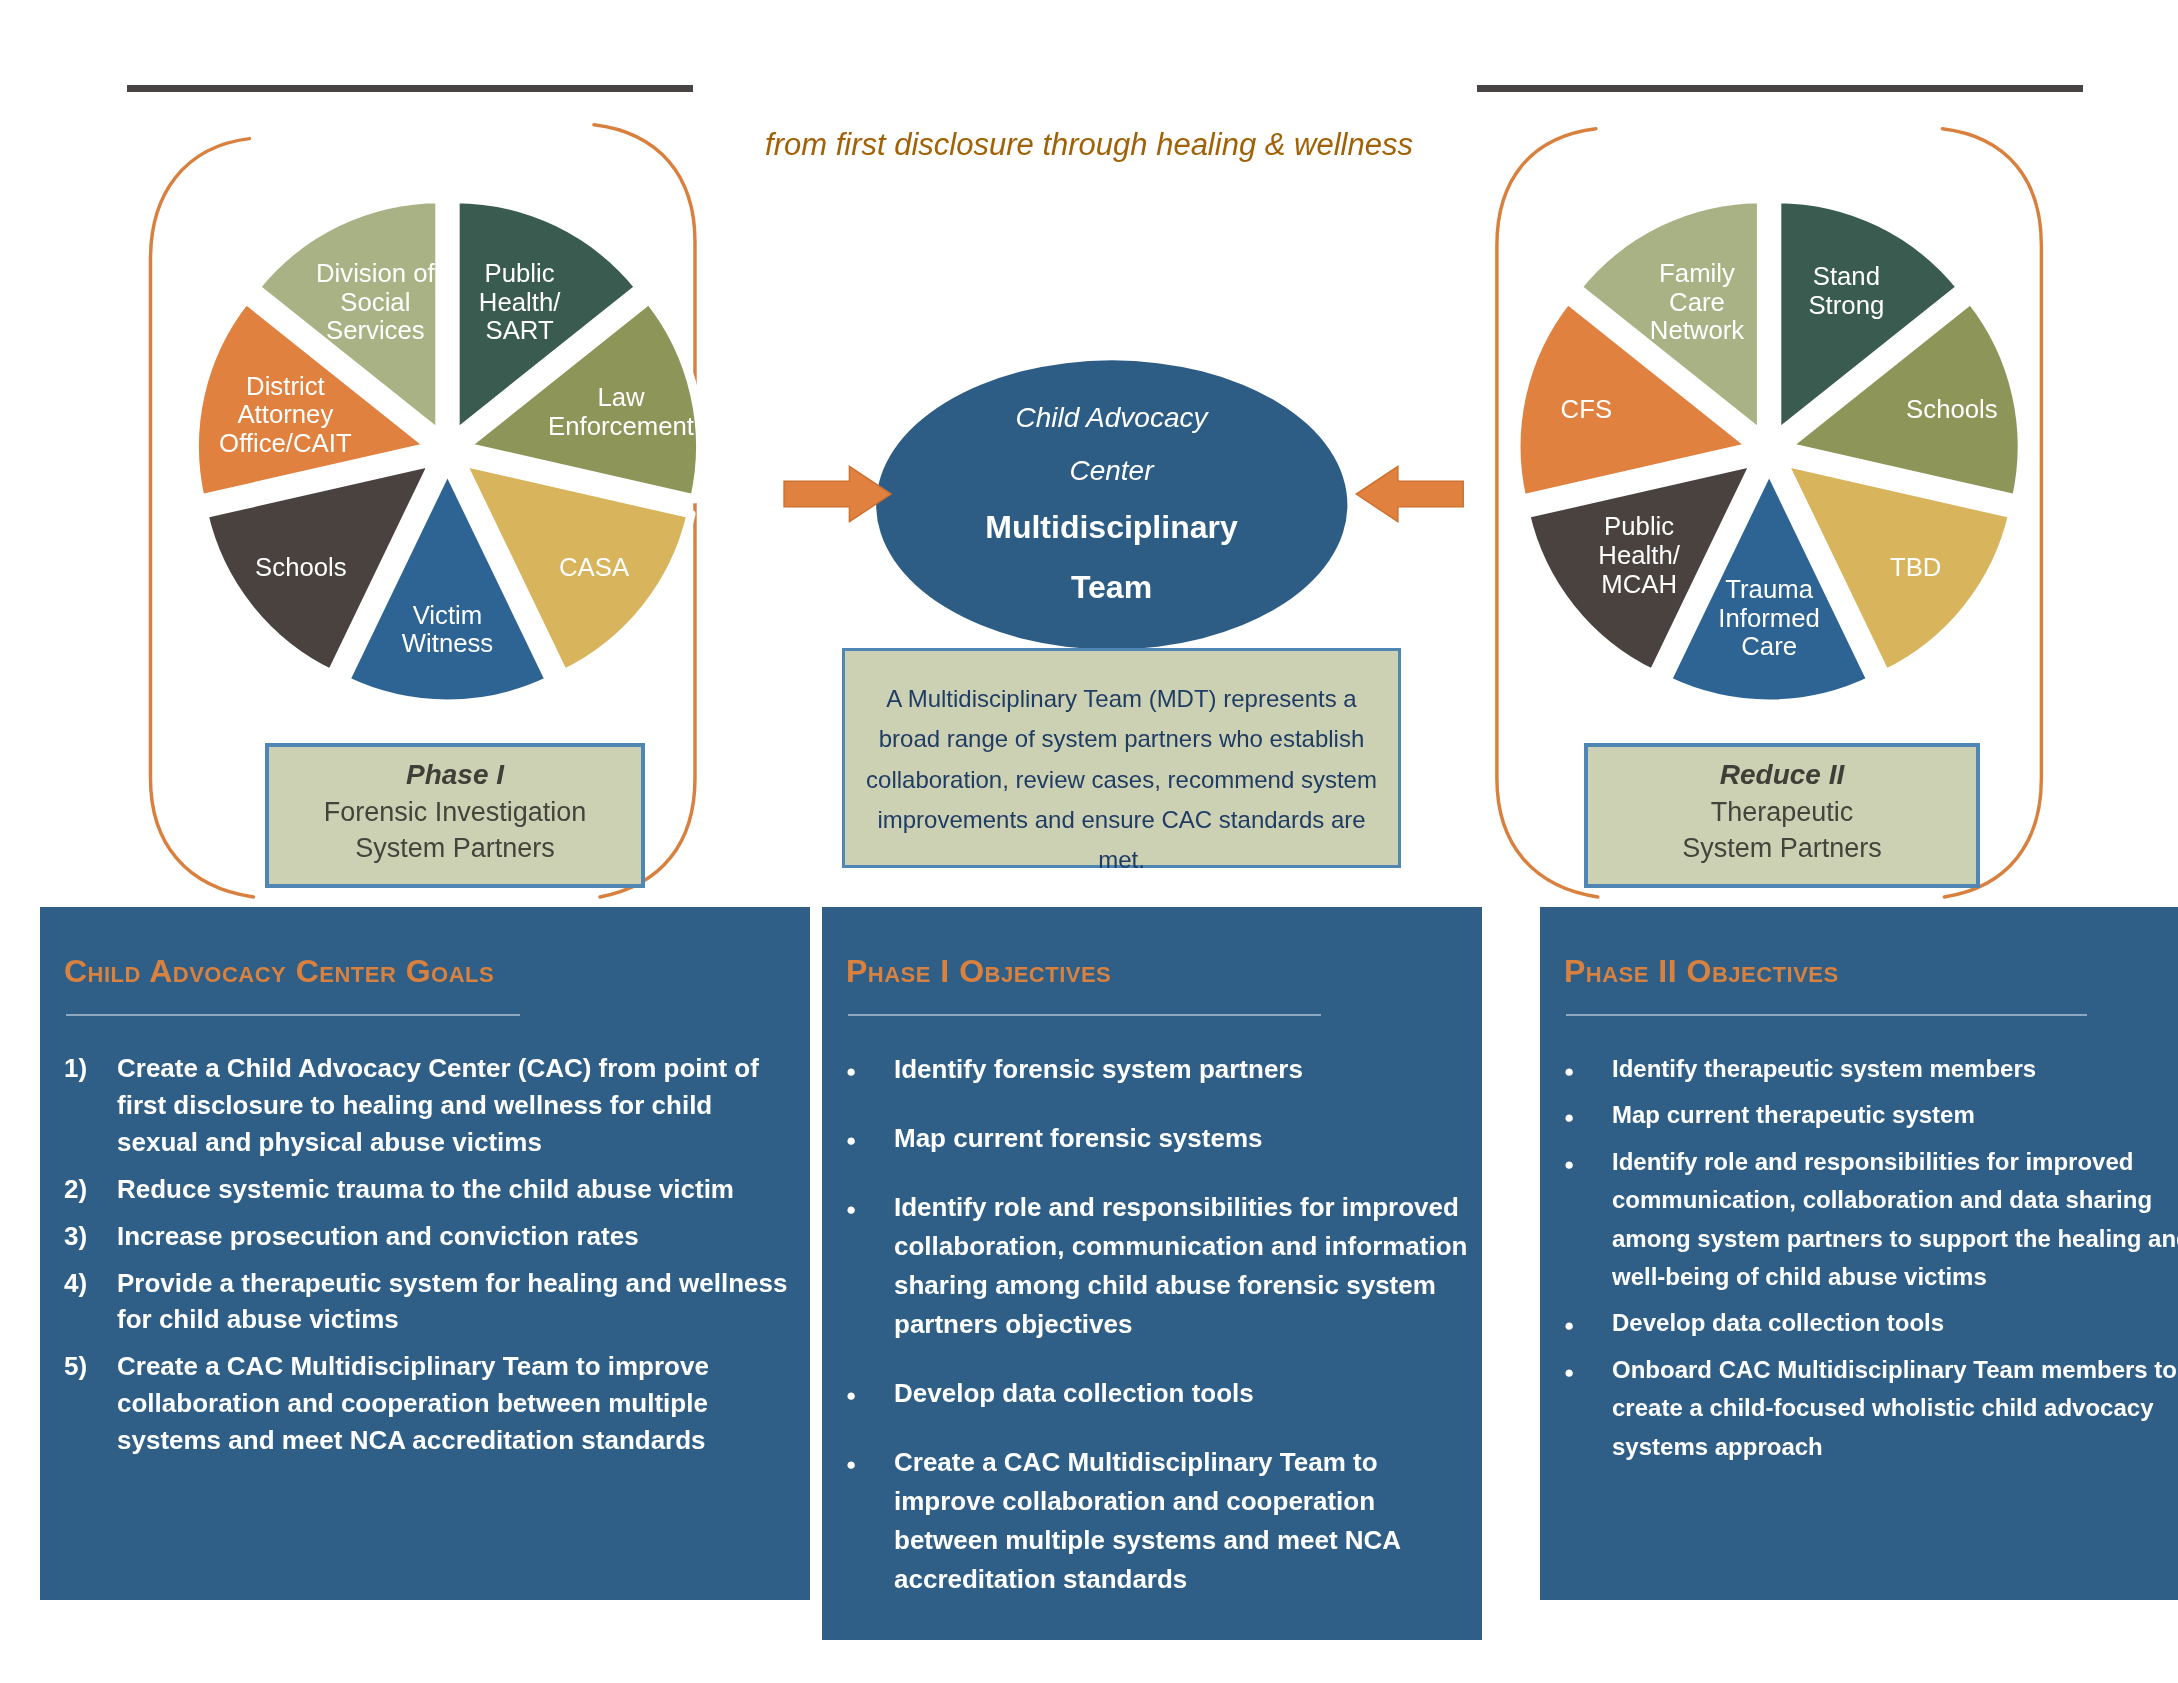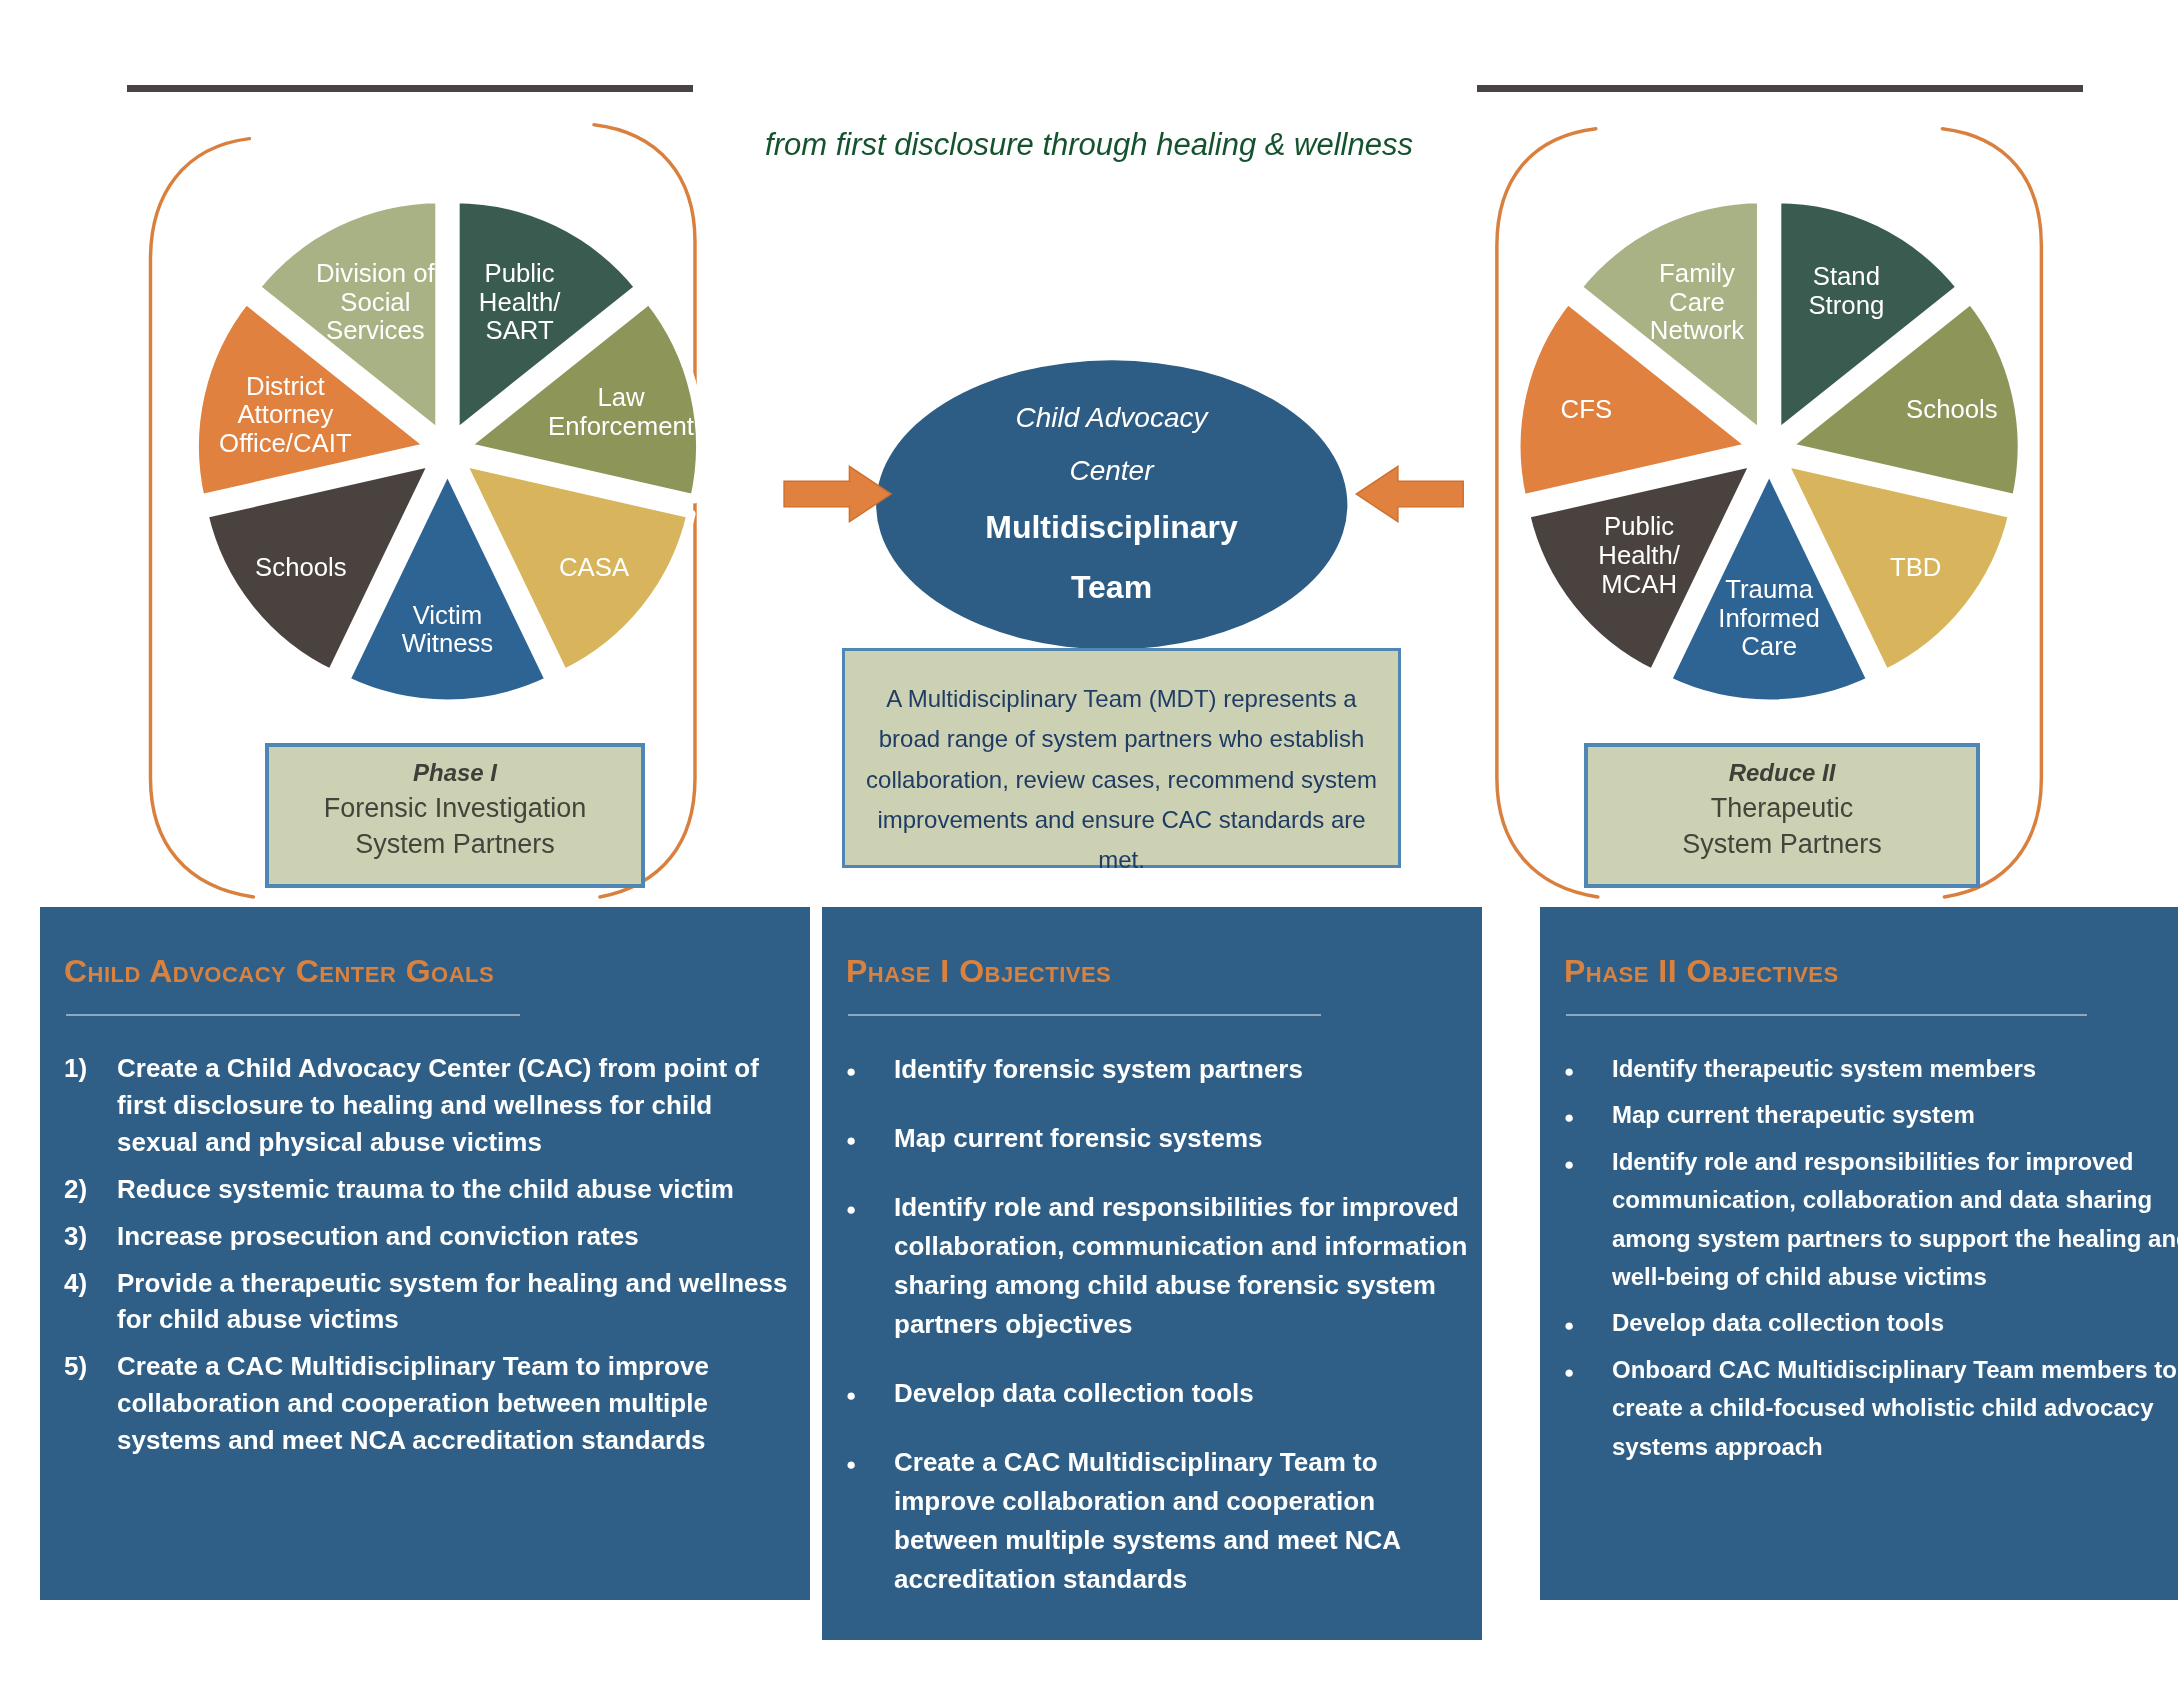--- a/index.html
+++ b/index.html
@@ -6,29 +6,29 @@
   body{font-family:"Liberation Sans", sans-serif;}
   .canvas{position:relative;width:2178px;height:1683px;background:#fff;overflow:hidden;}
 
   
   .page-title{position:absolute;left:0;top:22px;width:2178px;text-align:center;
     font-variant:small-caps;font-weight:bold;font-size:61px;letter-spacing:1px;color:#DE8244;}
   .title-rule{position:absolute;top:85px;height:7px;background:#4A4343;}
   .title-rule.left{left:127px;width:566px;}
   .title-rule.right{left:1477px;width:606px;}
   .subtitle{position:absolute;left:0;top:127px;width:2178px;text-align:center;
-    font-style:italic;font-size:31px;color:#14532d;}
+    font-style:italic;font-size:31px;color:#a16207;}
 
   
   svg.diagram{position:absolute;left:0;top:0;width:2178px;height:1683px;}
 
   
   .phase-box{position:absolute;background:#CDD1B4;border:4px solid #4F86B4;
     text-align:center;color:#44443C;padding-top:12px;box-sizing:border-box;}
-  .phase-box .pb-title{font-size:24px;font-weight:bold;font-style:italic;color:#3F3F38;margin-bottom:4px;}
+  .phase-box .pb-title{font-size:28px;font-weight:bold;font-style:italic;color:#3F3F38;margin-bottom:4px;}
   .phase-box .pb-line{font-size:27px;line-height:1.32;}
   #phase1-box{left:265px;top:743px;width:380px;height:145px;}
   #phase2-box{left:1584px;top:743px;width:396px;height:145px;}
 
   
   .ellipse-text{position:absolute;left:876px;top:374px;width:471px;height:261px;
     display:flex;flex-direction:column;align-items:center;justify-content:center;color:#fff;gap:12px;}
   .ellipse-text .it{font-style:italic;font-size:28px;line-height:1.45;}
   .ellipse-text .bd{font-weight:bold;font-size:32px;line-height:1.5;}
 

